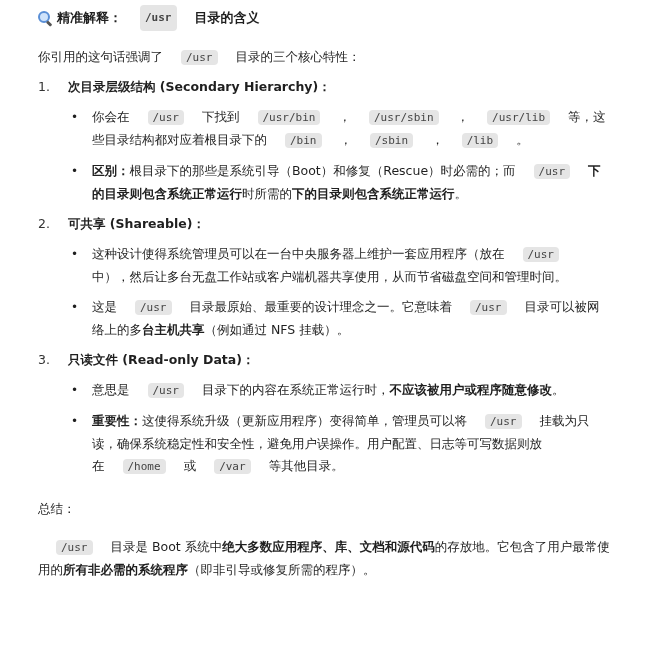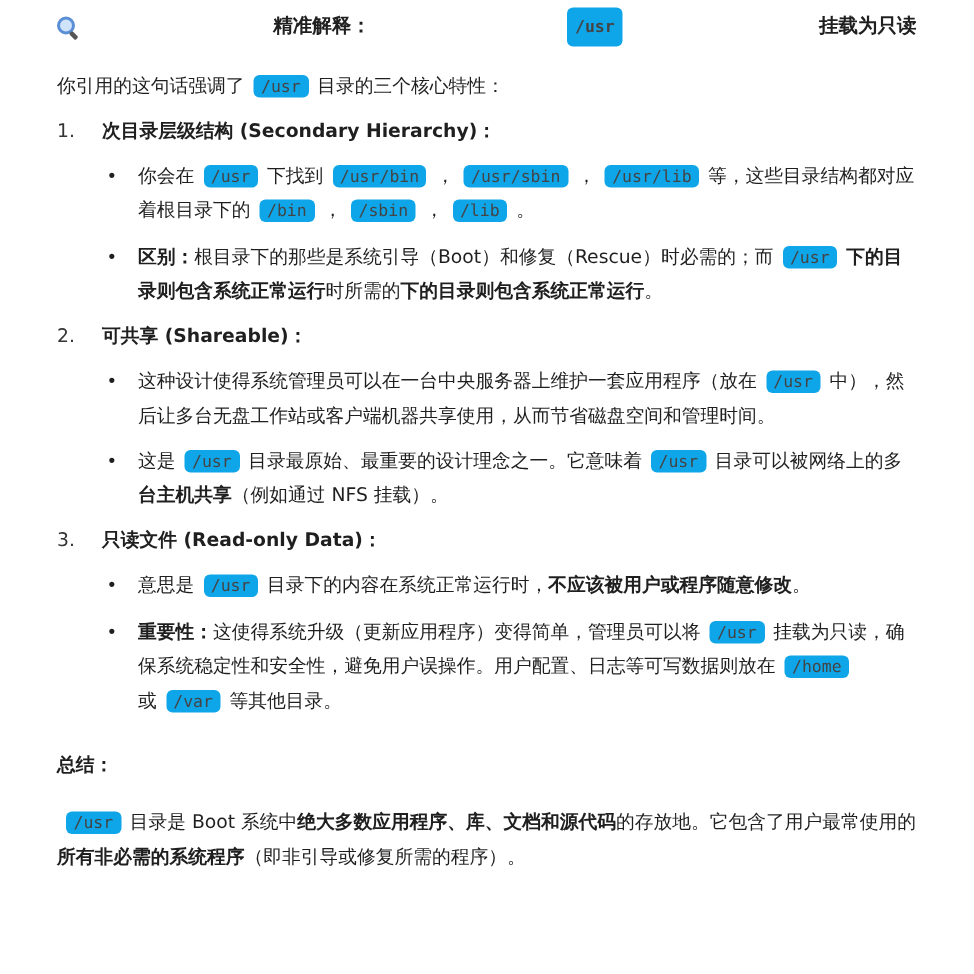--- a/index.html
+++ b/index.html
@@ -2,55 +2,55 @@
 <html><head>
 <meta charset="utf-8">
 <style>
   html, body { margin:0; padding:0; background:#ffffff; }
   body {
     width:649px; height:649px; overflow:hidden;
     font-family: "DejaVu Sans", "Liberation Sans", sans-serif;
     color:#1f1f1f; font-size:12.5px; line-height:22px;
   }
   .page { position:relative; padding:6px 38px 0 38px; }
-  .h3 { font-weight:bold; font-size:13px; margin:0; height:24px; line-height:24px; display:flex; align-items:center;justify-content:space-between; }
+  .h3 { font-weight:bold; font-size:13px; margin:0; height:24px; line-height:24px; display:flex; align-items:center; }
   .h3 .icon { display:inline-block; width:14px; height:14px; margin-right:5px; position:relative; }
   .h3 .icon .lens { position:absolute; left:0; top:0; width:8px; height:8px; border:2px solid #5a8fd6; border-radius:50%; background:#cfe3fb; }
   .h3 .icon .handle { position:absolute; left:9px; top:9px; width:6px; height:3px; background:#555; transform:rotate(45deg); transform-origin:left center; border-radius:1px; }
   p { margin:0; }
   .intro { margin-top:16px; height:22px; }
   code {
     font-family: "DejaVu Sans Mono", "Liberation Mono", monospace;
-    font-size:11px; background:#0ea5e9; color:#444; border-radius:4px;
-    padding:1px 5px; margin:0 6px;
+    font-size:11px; background:#e5e5e5; color:#444; border-radius:4px;
+    padding:1px 5px; margin:0 18px;
   }
   b, .b { font-weight:bold; }
   ol { list-style:none; margin:0; padding:0; }
   .sec { margin-top:8px; }
   .sec-title { display:flex; height:22px; }
   .sec-num { width:30px; flex:none; color:#333; }
   ul { list-style:none; margin:0; padding:0 0 0 30px; }
   ul li { position:relative; padding-left:24px; margin-top:8px; }
   ul li::before { content:"•"; position:absolute; left:3px; top:0; font-size:12px; }
-  .summary-h { margin-top:20px; font-weight:bold; }
+  .summary-h { margin-top:20px; font-weight:normal; }
   .summary-p { margin-top:16px; }
 </style>
 </head>
 <body>
 
 <div class="page">
 
   <h3 class="h3">
     <span class="icon">
         <span class="lens"></span>
         <span class="handle"></span>
       </span>
     <span>精准解释：</span>
     <code>/usr</code>
-    <span>挂载为只读</span>
+    <span>目录的含义</span>
   </h3>
 
   <p class="intro">
     <span>你引用的这句话强调了</span><code>/usr</code><span>目录的三个核心特性：</span>
   </p>
 
   <ol>
 
     <li class="sec">
       <div class="sec-title">

